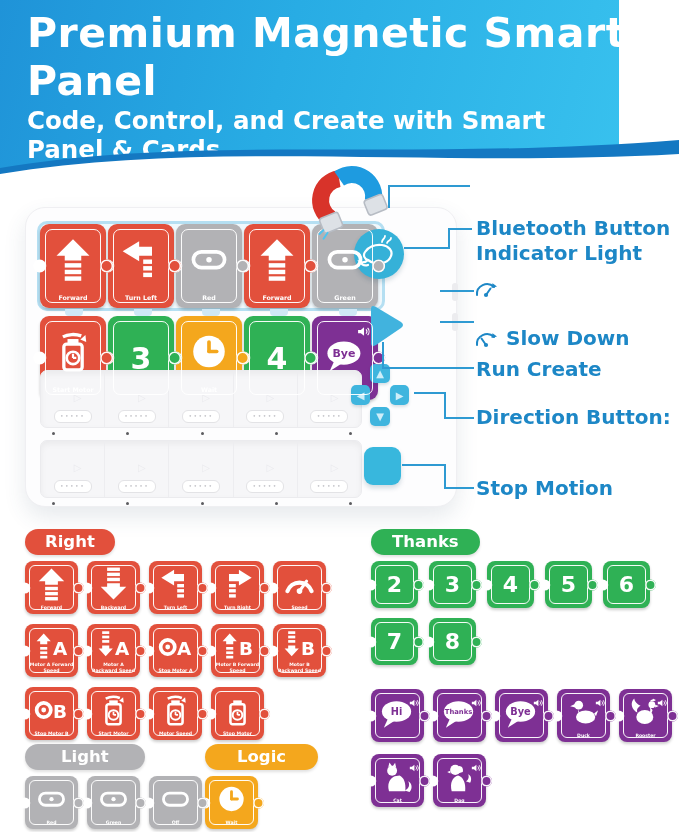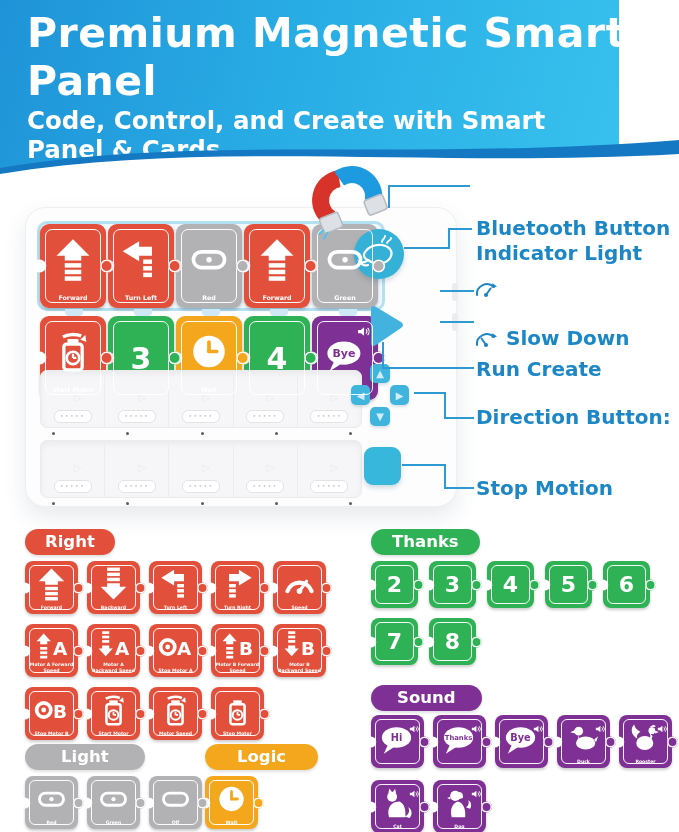--- a/index.html
+++ b/index.html
@@ -673,21 +673,20 @@
           <div class="pcard nm nolbl" style="--c: #2fb155;">
             <span class="notch"></span>
             <span class="tab"></span>
             <span class="inner"></span>
             <span class="big">8</span>
           </div>
         </div>
       </div>
   </div>
   <div id="sec-sound" class="section">
-    <div class="pill" style="background: rgb(126, 48, 148);">Sound</div>
     <div class="rows">
         <div class="crow">
           <div class="pcard sm nolbl" style="--c: #7e3094;">
             <span class="notch"></span>
             <span class="tab"></span>
             <span class="inner"></span>
             <span class="ic">
               <svg viewBox="0 0 40 34">
                 <ellipse cx="19" cy="13.5" rx="15" ry="10.5" fill="#fff"></ellipse>
                 <path d="M10 21 L6 30 L17 23 Z" fill="#fff"></path>

